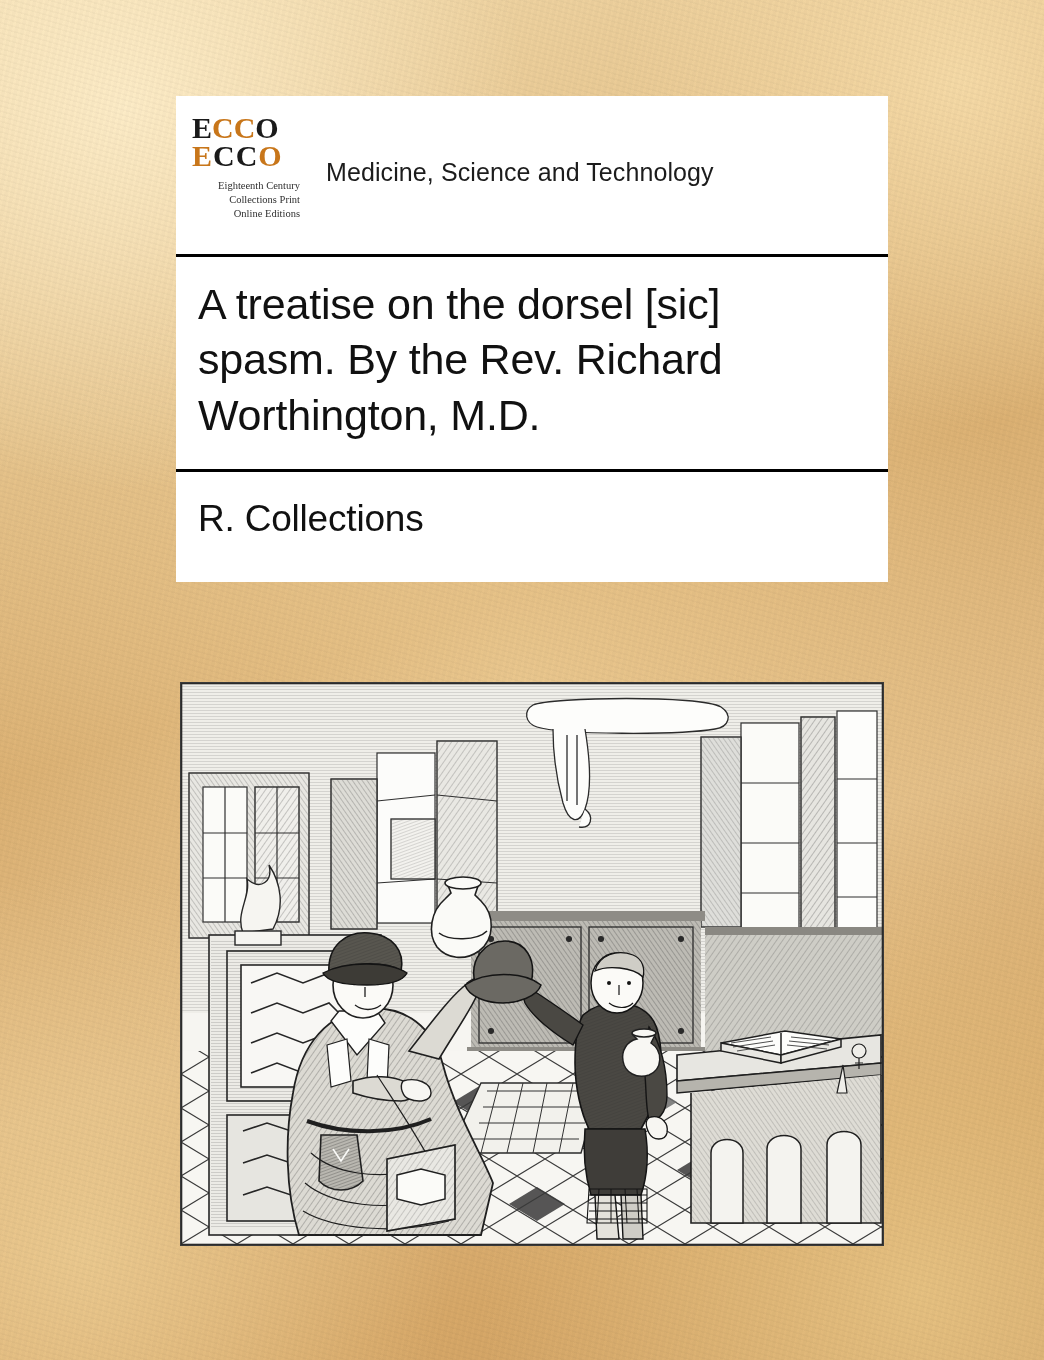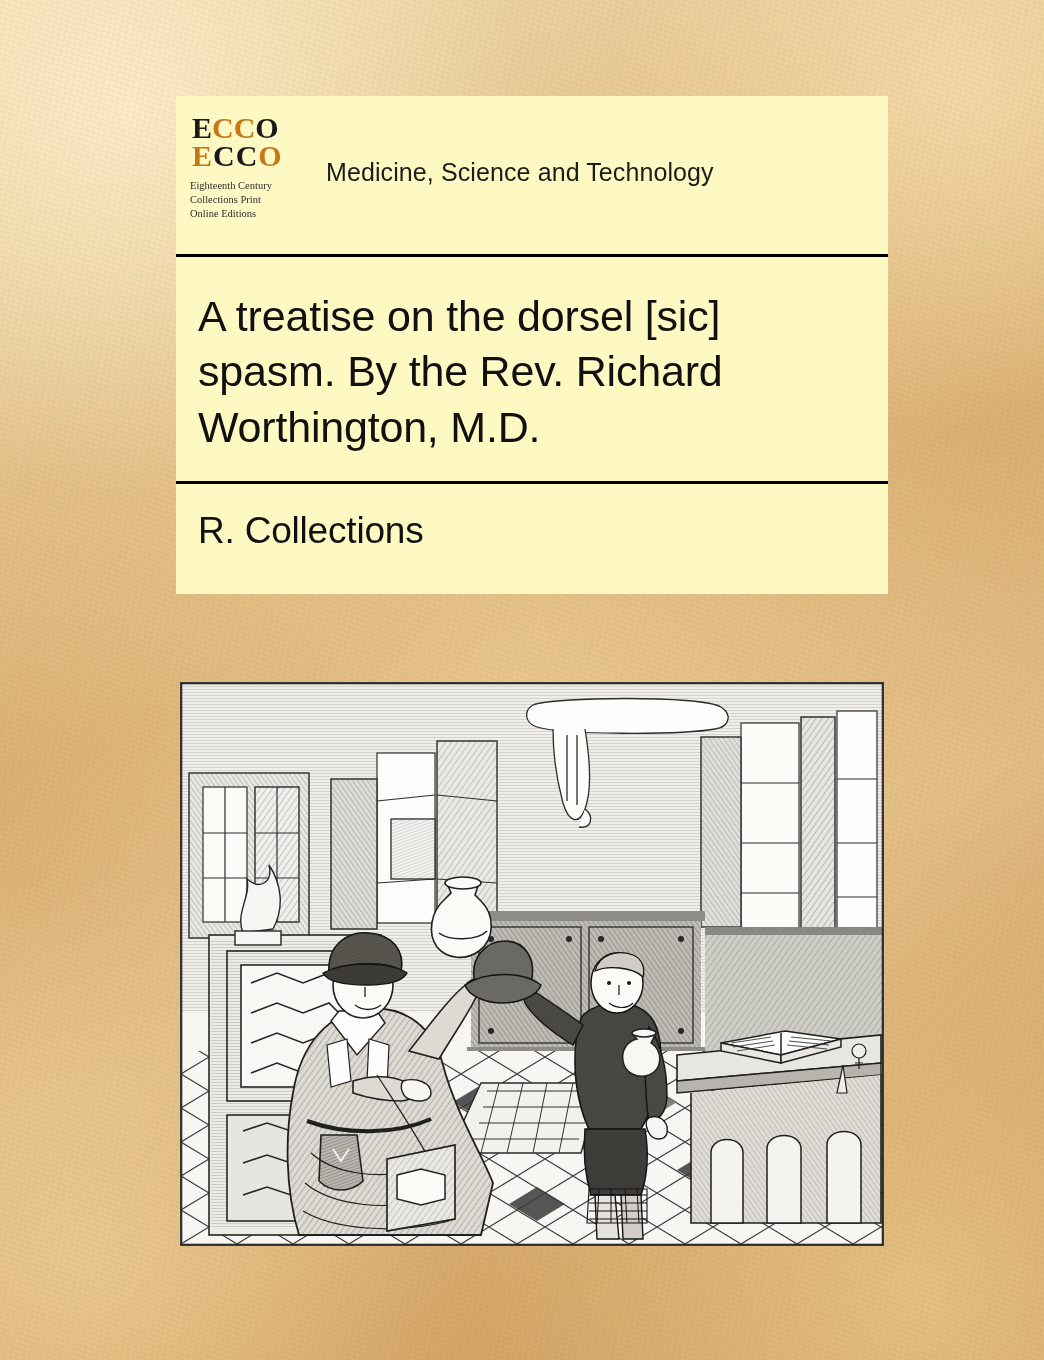--- a/index.html
+++ b/index.html
@@ -36,21 +36,21 @@
     mix-blend-mode: multiply;
     opacity: 0.9;
   }
 
   
   .cover {
     position: absolute;
     left: 176px;
     top: 96px;
     width: 712px;
-    background: #fef9c3;
+    background: #ffffff;
     box-sizing: border-box;
   }
 
   
   .header {
     display: flex;
     align-items: stretch;
     height: 158px;
     box-sizing: border-box;
   }
@@ -79,21 +79,21 @@
   .logo-mark .l2 .c-e { color: #c8761a; }
   .logo-mark .l2 .c-c { color: #1a1a1a; }
   .logo-mark .l2 .c-o1 { color: #1a1a1a; }
   .logo-mark .l2 .c-o2 { color: #c8761a; }
   .logo-sub {
     margin-top: 10px;
     font-family: "Liberation Serif", serif;
     font-size: 10.5px;
     line-height: 1.32;
     color: #2e2e2e;
-    text-align: left;
+    text-align: right;
   }
   .category-wrap {
     flex: 1 1 auto;
     display: flex;
     align-items: center;
     padding-left: 18px;
     padding-bottom: 6px;
     box-sizing: border-box;
   }
   .category {
@@ -102,21 +102,21 @@
     letter-spacing: 0.1px;
   }
 
   .rule {
     height: 3px;
     background: #000000;
     margin: 0;
   }
 
   .title-block {
-    padding: 32px 20px 26px 22px;
+    padding: 20px 20px 26px 22px;
   }
   .title {
     font-size: 43px;
     line-height: 1.29;
     color: #111111;
     letter-spacing: -0.2px;
   }
 
   .author-block {
     padding: 26px 20px 42px 22px;

